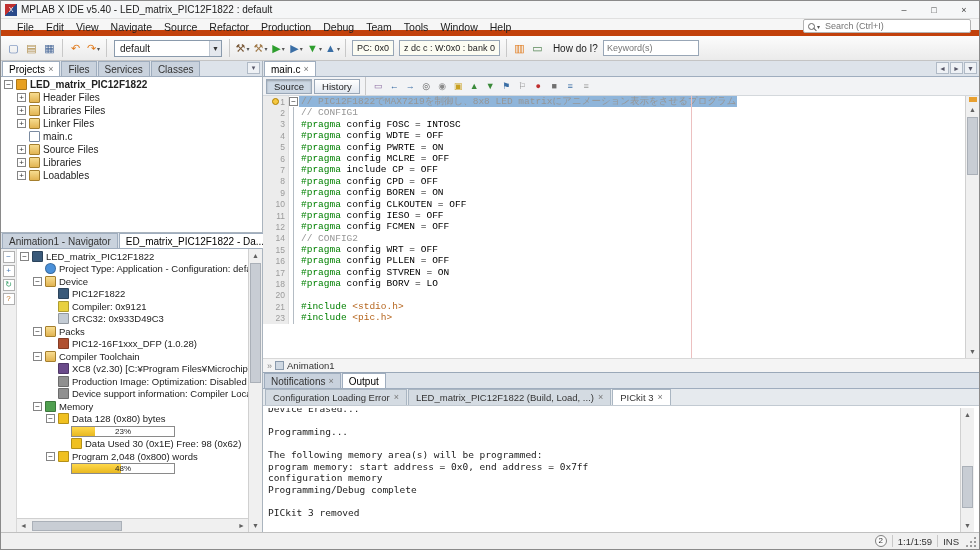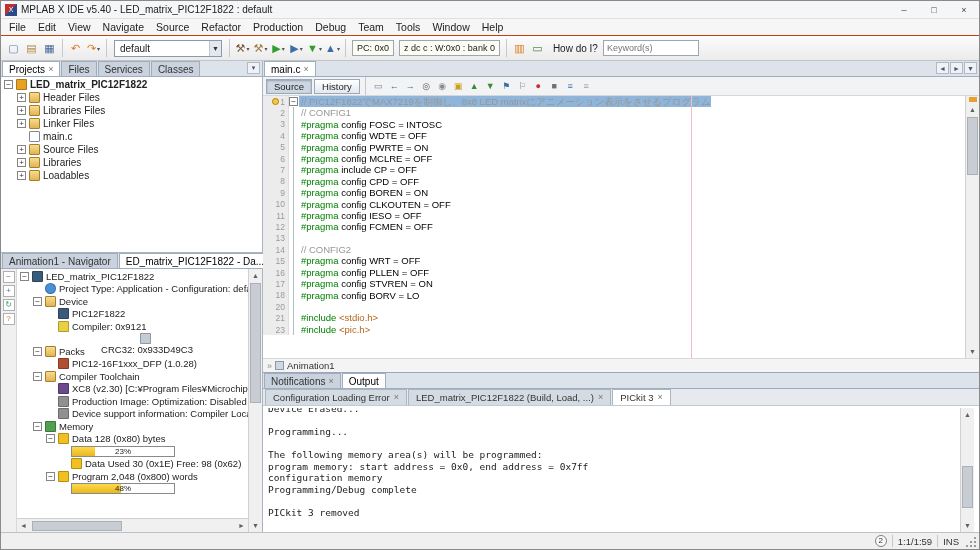--- a/index.html
+++ b/index.html
@@ -8,21 +8,21 @@
   *{box-sizing:border-box;}
 
   
   .titlebar{height:18px;background:#f5f6f7;display:flex;align-items:center;flex:none;border-bottom:1px solid #e0e0e0;}
   .app-icon{width:12px;height:12px;margin:0 4px;background:linear-gradient(135deg,#c03030 50%,#2a4a8a 50%);color:#fff;font-size:7px;line-height:12px;text-align:center;flex:none;}
   .title-text{font-size:10px;color:#222;white-space:nowrap;}
   .win-btns{margin-left:auto;display:flex;height:100%;}
   .win-btn{width:30px;height:100%;display:flex;align-items:center;justify-content:center;font-size:9px;color:#444;}
 
   
-  .menubar{height:17px;background:#f6f6f6;border-bottom:1px solid #c2410c;display:flex;flex:none;padding-left:2px;}
+  .menubar{height:17px;background:#f6f6f6;border-bottom:6px solid #c2410c;display:flex;flex:none;padding-left:10px;}
   .menu-item{padding:0 6px;font-size:10.5px;line-height:16px;}
   .menu-search{margin-left:auto;margin-right:8px;width:168px;height:14px;border:1px solid #b4b4b4;background:#fff;display:flex;align-items:center;border-radius:2px;}
   .mag{width:7px;height:7px;border:1px solid #666;border-radius:50%;position:relative;margin:0 2px 0 4px;flex:none;}
   .mag::after{content:"";position:absolute;width:4px;height:1px;background:#666;transform:rotate(45deg);right:-3px;bottom:-1px;}
   .mag-dd{font-size:6px;color:#555;margin-right:3px;}
   .menu-search input{border:none;outline:none;flex:1;font-size:9px;font-family:"Liberation Sans",sans-serif;color:#333;background:transparent;min-width:0;}
 
   
   .toolbar{height:25px;background:linear-gradient(#fcfcfc,#ebebeb);border-bottom:1px solid #c4c4c4;display:flex;align-items:center;flex:none;padding:0 4px;gap:1px;}
   .tb-btn{height:18px;min-width:17px;display:inline-flex;align-items:center;justify-content:center;font-size:11px;padding:0 1px;}
@@ -67,21 +67,21 @@
   .ti-memory{background:#50a050;}
   .ti-data,.ti-program{background:#f0c020;}
   .tree-label{font-size:10px;}
   .tree-label.b{font-weight:bold;}
   .nav-tree .tree-row{height:12.5px;}
   .nav-tree .tree-label{font-size:9.5px;}
   .mem-bar{width:104px;height:11px;border:1px solid #8a8a8a;background:#fff;position:relative;display:inline-block;}
   .mem-fill{position:absolute;left:0;top:0;bottom:0;background:linear-gradient(#ffd84a,#e8b820);}
   .mem-label{position:absolute;left:0;right:0;top:0;text-align:center;font-size:8px;line-height:10px;color:#222;}
 
-  .projects-panel{height:192px;flex:none;display:flex;flex-direction:column;border-bottom:1px solid #aab4be;}
+  .projects-panel{height:172px;flex:none;display:flex;flex-direction:column;border-bottom:1px solid #aab4be;}
   .navigator-panel{flex:1;display:flex;flex-direction:column;min-height:0;}
   .nav-body{flex:1;display:flex;min-height:0;}
   .nav-strip{width:16px;flex:none;background:#f0f0f0;border-right:1px solid #d8d8d8;display:flex;flex-direction:column;align-items:center;padding-top:2px;gap:2px;}
   .strip-icon{width:12px;height:12px;border:1px solid #b0b0b0;background:#fff;font-size:8px;line-height:10px;text-align:center;}
   .nav-center{flex:1;display:flex;flex-direction:column;min-width:0;}
   .hscroll{height:14px;flex:none;background:#f0f0f0;border-top:1px solid #d0d0d0;display:flex;align-items:center;}
   .hthumb{height:10px;width:90px;background:#c8cdd4;border:1px solid #aab0b8;margin-left:2px;}
 
   .vscroll{width:14px;flex:none;background:#f0f0f0;border-left:1px solid #d0d0d0;position:relative;}
   .sb-arrow{position:absolute;left:0;right:0;height:13px;font-size:7px;color:#606060;text-align:center;line-height:13px;}
@@ -98,21 +98,21 @@
   .ed-icon{width:15px;height:15px;display:flex;align-items:center;justify-content:center;font-size:9px;}
   .code-wrap{flex:1;display:flex;min-height:0;position:relative;}
   .code-col{flex:1;position:relative;overflow:hidden;background:#fff;}
   .margin-line{position:absolute;left:428px;top:0;bottom:0;width:1px;background:#ecc0c0;}
   .code-line{display:flex;align-items:stretch;height:11.4px;white-space:pre;}
   .gut{width:26px;flex:none;background:#ececec;border-right:1px solid #ddd;display:flex;align-items:center;justify-content:flex-end;gap:1px;padding-right:3px;color:#9a9a9a;font-size:8.5px;}
   .bulb{width:7px;height:7px;background:#f5c842;border:1px solid #b08000;border-radius:50%;flex:none;}
   .fold{width:10px;flex:none;position:relative;}
   .fold-line::before{content:"";position:absolute;left:4px;top:0;bottom:0;border-left:1px solid #b4bcc4;}
   .fold-box{position:absolute;left:0;top:1px;width:9px;height:9px;border:1px solid #848484;background:#fff;font-size:8px;line-height:7px;text-align:center;color:#333;}
-  .ctext{font-family:Liberation Sans, sans-serif;font-size:9.5px;line-height:11.4px;padding-left:2px;}
+  .ctext{font-family:Liberation Mono, monospace;font-size:9.5px;line-height:11.4px;padding-left:2px;}
   .ctext.sel{background:#8fb5da;}
   .c-cmt{color:#969696;}
   .c-dir{color:#008000;}
   .c-txt{color:#000;}
   .c-inc{color:#b5651d;}
 
   .breadcrumb{height:14px;flex:none;background:#f4f4f4;border-top:1px solid #d8d8d8;display:flex;align-items:center;padding:0 4px;gap:3px;font-size:9.5px;color:#333;}
   .bc-chevron{color:#888;font-size:9px;}
   .bc-icon{width:9px;height:9px;background:#cfd8e2;border:1px solid #8a9aac;flex:none;}
 
@@ -154,20 +154,25 @@
       <span class="menu-item">View</span>
       <span class="menu-item">Navigate</span>
       <span class="menu-item">Source</span>
       <span class="menu-item">Refactor</span>
       <span class="menu-item">Production</span>
       <span class="menu-item">Debug</span>
       <span class="menu-item">Team</span>
       <span class="menu-item">Tools</span>
       <span class="menu-item">Window</span>
       <span class="menu-item">Help</span>
+      <div class="menu-search">
+      <span class="mag"></span>
+      <span class="mag-dd">▾</span>
+      <input placeholder="Search (Ctrl+I)" style="">
+    </div>
   </div>
 
   <div class="toolbar">
     <span id="tb-file" style="display:flex;align-items:center;gap:1px;">
         <span class="tb-btn" style="color: rgb(90, 122, 176);">▢</span>
         <span class="tb-btn" style="color: rgb(176, 141, 74);">▤</span>
         <span class="tb-btn" style="color: rgb(74, 106, 154);">▦</span>
       </span>
     <span class="tb-sep"></span>
     <span id="tb-undo" style="display:flex;align-items:center;gap:1px;">
@@ -306,21 +311,21 @@
                 <div class="tree-row" style="padding-left: 29px;">
                   <span class="exp-sp"></span>
                   <span class="ti ti-chip2"></span>
                   <span class="tree-label">PIC12F1822</span>
                 </div>
                 <div class="tree-row" style="padding-left: 29px;">
                   <span class="exp-sp"></span>
                   <span class="ti ti-checksum"></span>
                   <span class="tree-label">Compiler: 0x9121</span>
                 </div>
-                <div class="tree-row" style="padding-left: 29px; flex-direction: column;">
+                <div class="tree-row" style="padding-left: 29px;">
                   <span class="exp-sp"></span>
                   <span class="ti ti-crc"></span>
                   <span class="tree-label">CRC32: 0x933D49C3</span>
                 </div>
                 <div class="tree-row" style="padding-left: 16px;">
                   <span class="exp">−</span>
                   <span class="ti ti-folder"></span>
                   <span class="tree-label">Packs</span>
                 </div>
                 <div class="tree-row" style="padding-left: 29px;">
@@ -443,21 +448,20 @@
               <div class="code-line"><span class="gut"><span>3</span></span><span class="fold fold-line"></span><span class="ctext"><span class="c-dir">#pragma</span><span class="c-txt"> config FOSC = INTOSC</span></span></div>
               <div class="code-line"><span class="gut"><span>4</span></span><span class="fold fold-line"></span><span class="ctext"><span class="c-dir">#pragma</span><span class="c-txt"> config WDTE = OFF</span></span></div>
               <div class="code-line"><span class="gut"><span>5</span></span><span class="fold fold-line"></span><span class="ctext"><span class="c-dir">#pragma</span><span class="c-txt"> config PWRTE = ON</span></span></div>
               <div class="code-line"><span class="gut"><span>6</span></span><span class="fold fold-line"></span><span class="ctext"><span class="c-dir">#pragma</span><span class="c-txt"> config MCLRE = OFF</span></span></div>
               <div class="code-line"><span class="gut"><span>7</span></span><span class="fold fold-line"></span><span class="ctext"><span class="c-dir">#pragma</span><span class="c-txt"> include CP = OFF</span></span></div>
               <div class="code-line"><span class="gut"><span>8</span></span><span class="fold fold-line"></span><span class="ctext"><span class="c-dir">#pragma</span><span class="c-txt"> config CPD = OFF</span></span></div>
               <div class="code-line"><span class="gut"><span>9</span></span><span class="fold fold-line"></span><span class="ctext"><span class="c-dir">#pragma</span><span class="c-txt"> config BOREN = ON</span></span></div>
               <div class="code-line"><span class="gut"><span>10</span></span><span class="fold fold-line"></span><span class="ctext"><span class="c-dir">#pragma</span><span class="c-txt"> config CLKOUTEN = OFF</span></span></div>
               <div class="code-line"><span class="gut"><span>11</span></span><span class="fold fold-line"></span><span class="ctext"><span class="c-dir">#pragma</span><span class="c-txt"> config IESO = OFF</span></span></div>
               <div class="code-line"><span class="gut"><span>12</span></span><span class="fold fold-line"></span><span class="ctext"><span class="c-dir">#pragma</span><span class="c-txt"> config FCMEN = OFF</span></span></div>
-              <div class="code-line"><span class="gut"><span>13</span></span><span class="fold fold-line"></span><span class="ctext">&nbsp;</span></div>
               <div class="code-line"><span class="gut"><span>14</span></span><span class="fold fold-line"></span><span class="ctext"><span class="c-cmt">// CONFIG2</span></span></div>
               <div class="code-line"><span class="gut"><span>15</span></span><span class="fold fold-line"></span><span class="ctext"><span class="c-dir">#pragma</span><span class="c-txt"> config WRT = OFF</span></span></div>
               <div class="code-line"><span class="gut"><span>16</span></span><span class="fold fold-line"></span><span class="ctext"><span class="c-dir">#pragma</span><span class="c-txt"> config PLLEN = OFF</span></span></div>
               <div class="code-line"><span class="gut"><span>17</span></span><span class="fold fold-line"></span><span class="ctext"><span class="c-dir">#pragma</span><span class="c-txt"> config STVREN = ON</span></span></div>
               <div class="code-line"><span class="gut"><span>18</span></span><span class="fold fold-line"></span><span class="ctext"><span class="c-dir">#pragma</span><span class="c-txt"> config BORV = LO</span></span></div>
               <div class="code-line"><span class="gut"><span>20</span></span><span class="fold fold-line"></span><span class="ctext">&nbsp;</span></div>
               <div class="code-line"><span class="gut"><span>21</span></span><span class="fold fold-line"></span><span class="ctext"><span class="c-dir">#include</span><span class="c-txt"> </span><span class="c-inc">&lt;stdio.h&gt;</span></span></div>
               <div class="code-line"><span class="gut"><span>23</span></span><span class="fold fold-line"></span><span class="ctext"><span class="c-dir">#include</span><span class="c-txt"> </span><span class="c-inc">&lt;pic.h&gt;</span></span></div>
             </div>
           <div class="vscroll">

